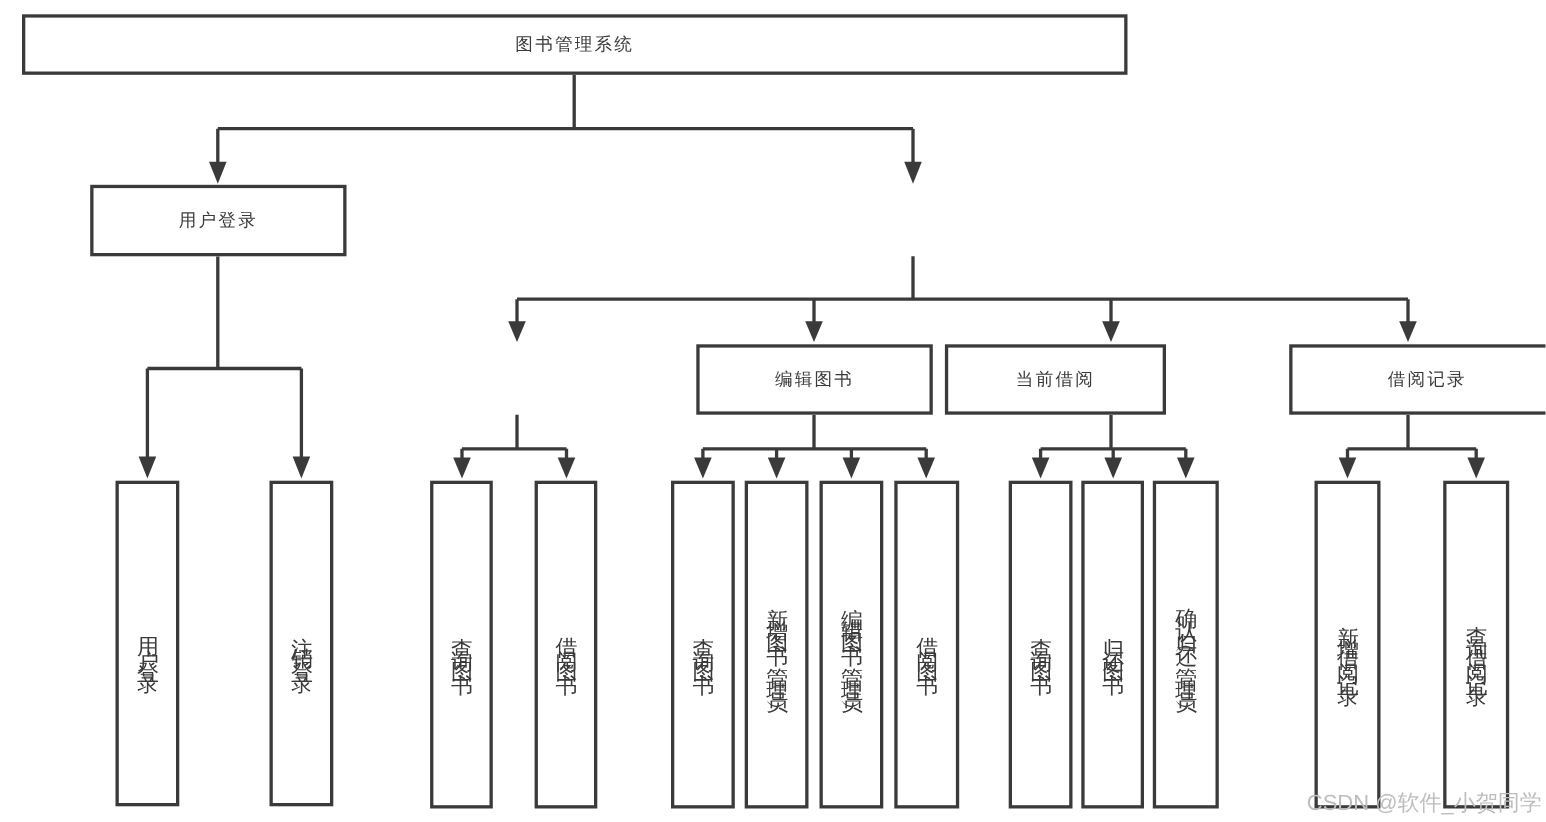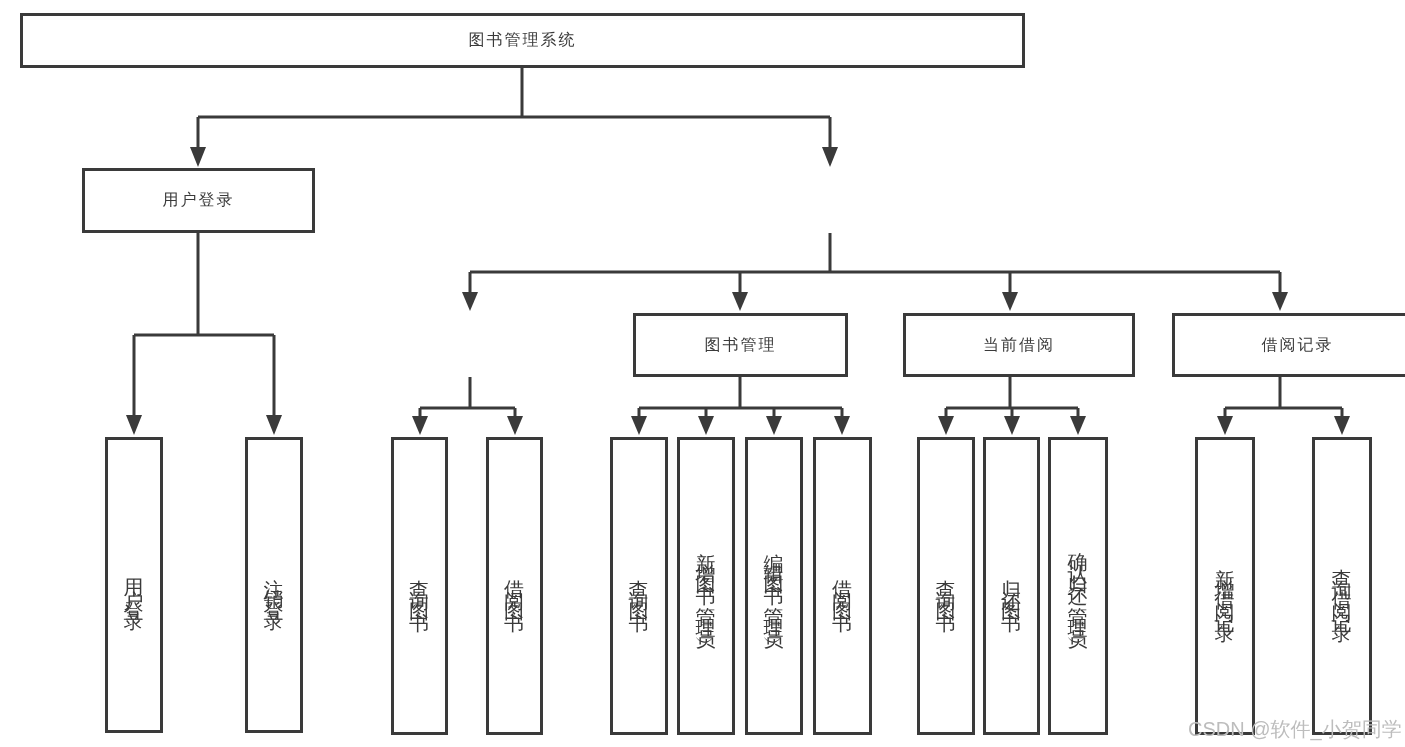--- a/index.html
+++ b/index.html
@@ -102,23 +102,23 @@
 
   <div class="box" style="left:20px; top:13px; width:1005px; height:55px">
     <span>图书管理系统</span>
   </div>
 
   <div class="box" style="left:82px; top:168px; width:233px; height:65px">
     <span>用户登录</span>
   </div>
 
   <div class="box" style="left:633px; top:313px; width:215px; height:64px">
-    <span>图书管理</span>
+    <span>编辑图书</span>
   </div>
-  <div class="box" style="left:903px; top:313px; width:232px; height:64px">
+  <div class="box" style="left:859px; top:313px; width:201px; height:64px">
     <span>当前借阅</span>
   </div>
   <div class="box" style="left:1172px; top:313px; width:251px; height:64px">
     <span>借阅记录</span>
   </div>
 
   <div class="box vbox" style="left:105px; top:437px; width:58px; height:296px">
     <span>用户登录</span>
   </div>
   <div class="box vbox" style="left:245px; top:437px; width:58px; height:296px">

